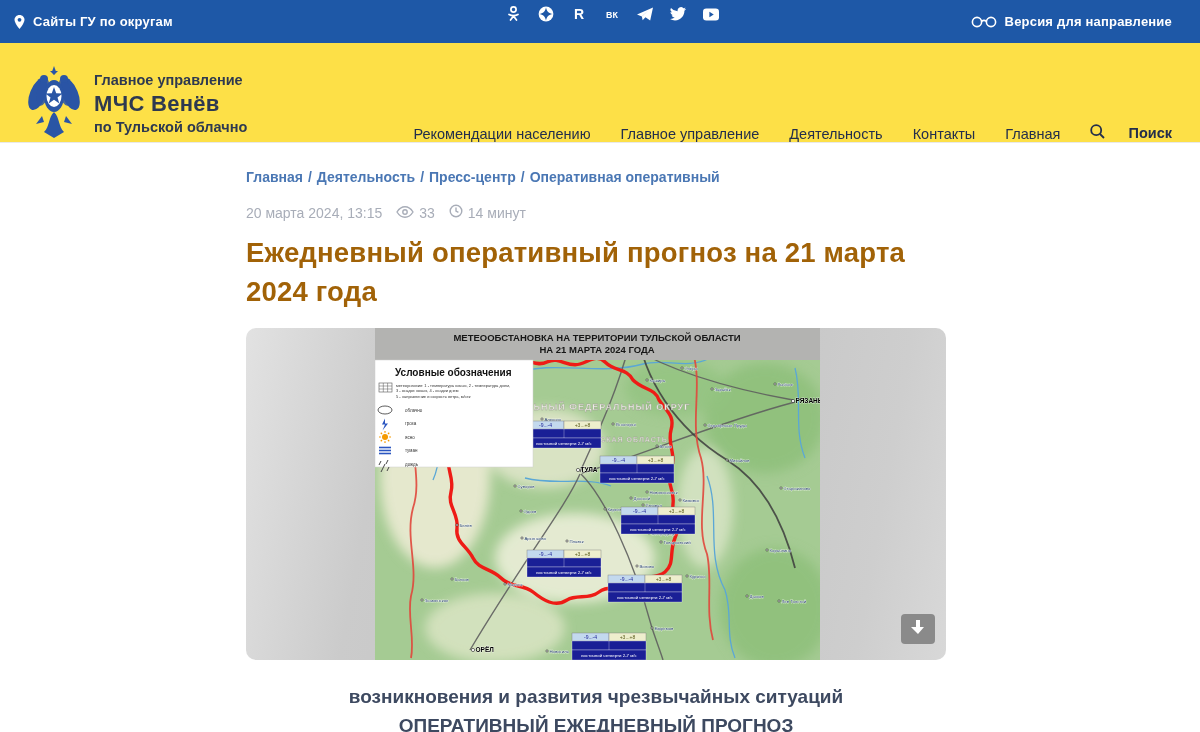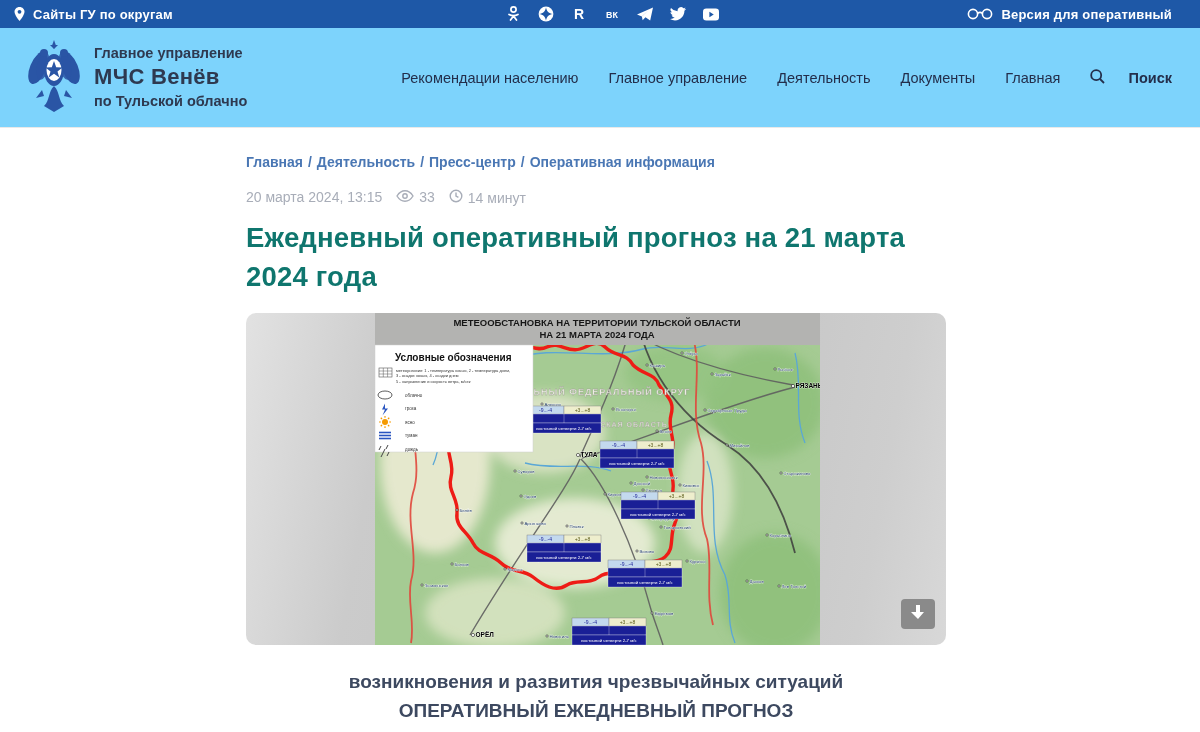--- a/index.html
+++ b/index.html
@@ -1,52 +1,52 @@
 <!DOCTYPE html>
 <html lang="ru"><head>
 <meta charset="utf-8">
 <style>
   * { margin:0; padding:0; box-sizing:border-box; }
   html,body { width:1200px; height:732px; overflow:hidden; background:#fff;
     font-family:"Liberation Sans", sans-serif; }
 
   
-  .topbar { height:28px; background:#1e58a7; color:#fff; display:flex;
+  .topbar { height:43px; background:#1e58a7; color:#fff; display:flex;
     align-items:center; justify-content:space-between; padding:0 14px; font-size:13px; }
   .topbar .tb-left, .topbar .tb-right { display:flex; align-items:center; gap:8px;
     font-weight:bold; letter-spacing:.2px; cursor:pointer; }
   .topbar .tb-right { margin-right:14px; }
   .social { display:flex; align-items:center; gap:17px; position:absolute; left:505px; top:0;
     height:28px; }
   .social .sicon { width:16px; height:16px; display:flex; align-items:center;
     justify-content:center; cursor:pointer; }
   .social svg, .tb-ico svg { display:block; }
 
   
-  .header { height:100px; background:#7dd3fc; border-bottom:1px solid #e9e9e9;
-    display:flex; align-items:center; padding:0 28px; }
+  .header { height:100px; background:#fde047; border-bottom:1px solid #e9e9e9;
+    display:flex; align-items:flex-end; padding:0 28px; }
   .brand { display:flex; align-items:center; gap:14px; }
   .brand-text { color:#2e3950; line-height:1.3; }
   .brand-text .l1, .brand-text .l3 { font-size:14.5px; font-weight:600; }
   .brand-text .l2 { font-size:22px; font-weight:800; letter-spacing:.3px; }
   nav.mainnav { margin-left:auto; display:flex; align-items:center; gap:30px; }
   nav.mainnav a { color:#232e4b; font-size:14.5px; font-weight:400; text-decoration:none;
     cursor:pointer; white-space:nowrap; }
   .search { display:flex; align-items:center; gap:23px; color:#232e4b; font-size:14.5px;
     font-weight:600; cursor:pointer; }
 
   
   .content { width:700px; margin-left:246px; }
   .breadcrumb { margin-top:26px; font-size:14px; color:#4a77b4; font-weight:600; }
   .breadcrumb a { color:#4a77b4; text-decoration:none; cursor:pointer;text-align:center; }
   .breadcrumb .sep { margin:0 5px; color:#4a77b4; }
-  .meta { margin-top:19px; display:flex; align-items:flex-start; gap:14px; color:#a8adb8;
+  .meta { margin-top:19px; display:flex; align-items:center; gap:14px; color:#a8adb8;
     font-size:14px; }
   .meta .m-item { display:flex; align-items:center; gap:5px; }
-  h1.title { margin-top:13px; font-size:27.5px; line-height:1.4; color:#0f766e;
+  h1.title { margin-top:13px; font-size:27.5px; line-height:1.4; color:#a16207;
     font-weight:800; letter-spacing:.2px; }
 
   
   .figure { position:relative; margin-top:17px; width:700px; height:332px;
     border-radius:10px; overflow:hidden;
     background:linear-gradient(100deg,#e2e2e2 0%,#cbcbcb 20%,#c2c2c2 55%,#cecece 88%,#d8d8d8 100%); }
   .mapwrap { position:absolute; left:129px; top:0; width:445px; height:332px;
     background:#a5cb93; }
   .dl-btn { position:absolute; right:11px; bottom:16px; width:34px; height:30px;
     background:rgba(128,128,128,.88); border:none; border-radius:4px; cursor:pointer;
@@ -113,21 +113,21 @@
       </span>
     </div>
   <div class="tb-right">
     <span class="tb-ico">
       <svg width="26" height="12" viewBox="0 0 26 12">
           <circle cx="6" cy="6" r="4.6" fill="none" stroke="#fff" stroke-width="1.6"></circle>
           <circle cx="20" cy="6" r="4.6" fill="none" stroke="#fff" stroke-width="1.6"></circle>
           <path d="M10.6 5.3 Q13 3.4 15.4 5.3" fill="none" stroke="#fff" stroke-width="1.6"></path>
         </svg>
     </span>
-    <span>Версия для оперативный</span>
+    <span>Версия для направление</span>
   </div>
 </div>
 
 <div class="header">
   <div class="brand">
     <span>
       <svg width="52" height="72" viewBox="0 0 52 72">
         <g fill="#2a55a5">
           <path d="M26 0l1.6 4.4L26 9l-1.6-4.6z"></path>
             <path d="M22 5h8l-4 4z"></path>
@@ -150,36 +150,36 @@
     <div class="brand-text">
       <div class="l1">Главное управление</div>
       <div class="l2">МЧС Венёв</div>
       <div class="l3">по Тульской облачно</div>
     </div>
   </div>
   <nav class="mainnav" id="main-nav">
       <a>Рекомендации населению</a>
       <a>Главное управление</a>
       <a>Деятельность</a>
-      <a>Документы</a>
+      <a>Контакты</a>
       <a>Главная</a>
     </nav>
   <div class="search" style="margin-left:30px">
     <span>
       <svg width="15" height="15" viewBox="0 0 15 15">
           <circle cx="6.2" cy="6.2" r="5" fill="none" stroke="#232e4b" stroke-width="1.8"></circle>
           <line x1="10" y1="10" x2="14" y2="14" stroke="#232e4b" stroke-width="1.8"></line>
         </svg>
     </span>
     <span>Поиск</span>
   </div>
 </div>
 
 <div class="content">
-  <div class="breadcrumb" id="breadcrumb"><a>Главная</a><span class="sep">/</span><a>Деятельность</a><span class="sep">/</span><a>Пресс-центр</a><span class="sep">/</span><a>Оперативная информация</a></div>
+  <div class="breadcrumb" id="breadcrumb"><a>Главная</a><span class="sep">/</span><a>Деятельность</a><span class="sep">/</span><a>Пресс-центр</a><span class="sep">/</span><a>Оперативная оперативный</a></div>
 
   <div class="meta">
     <span class="m-item">20 марта 2024, 13:15</span>
     <span class="m-item">
       <span>
         <svg width="18" height="12" viewBox="0 0 18 12">
             <path d="M1 6C3.5 2 6 .8 9 .8S14.5 2 17 6C14.5 10 12 11.2 9 11.2S3.5 10 1 6z" fill="none" stroke="#a8adb8" stroke-width="1.4"></path>
             <circle cx="9" cy="6" r="2.2" fill="none" stroke="#a8adb8" stroke-width="1.4"></circle>
           </svg>
       </span>

